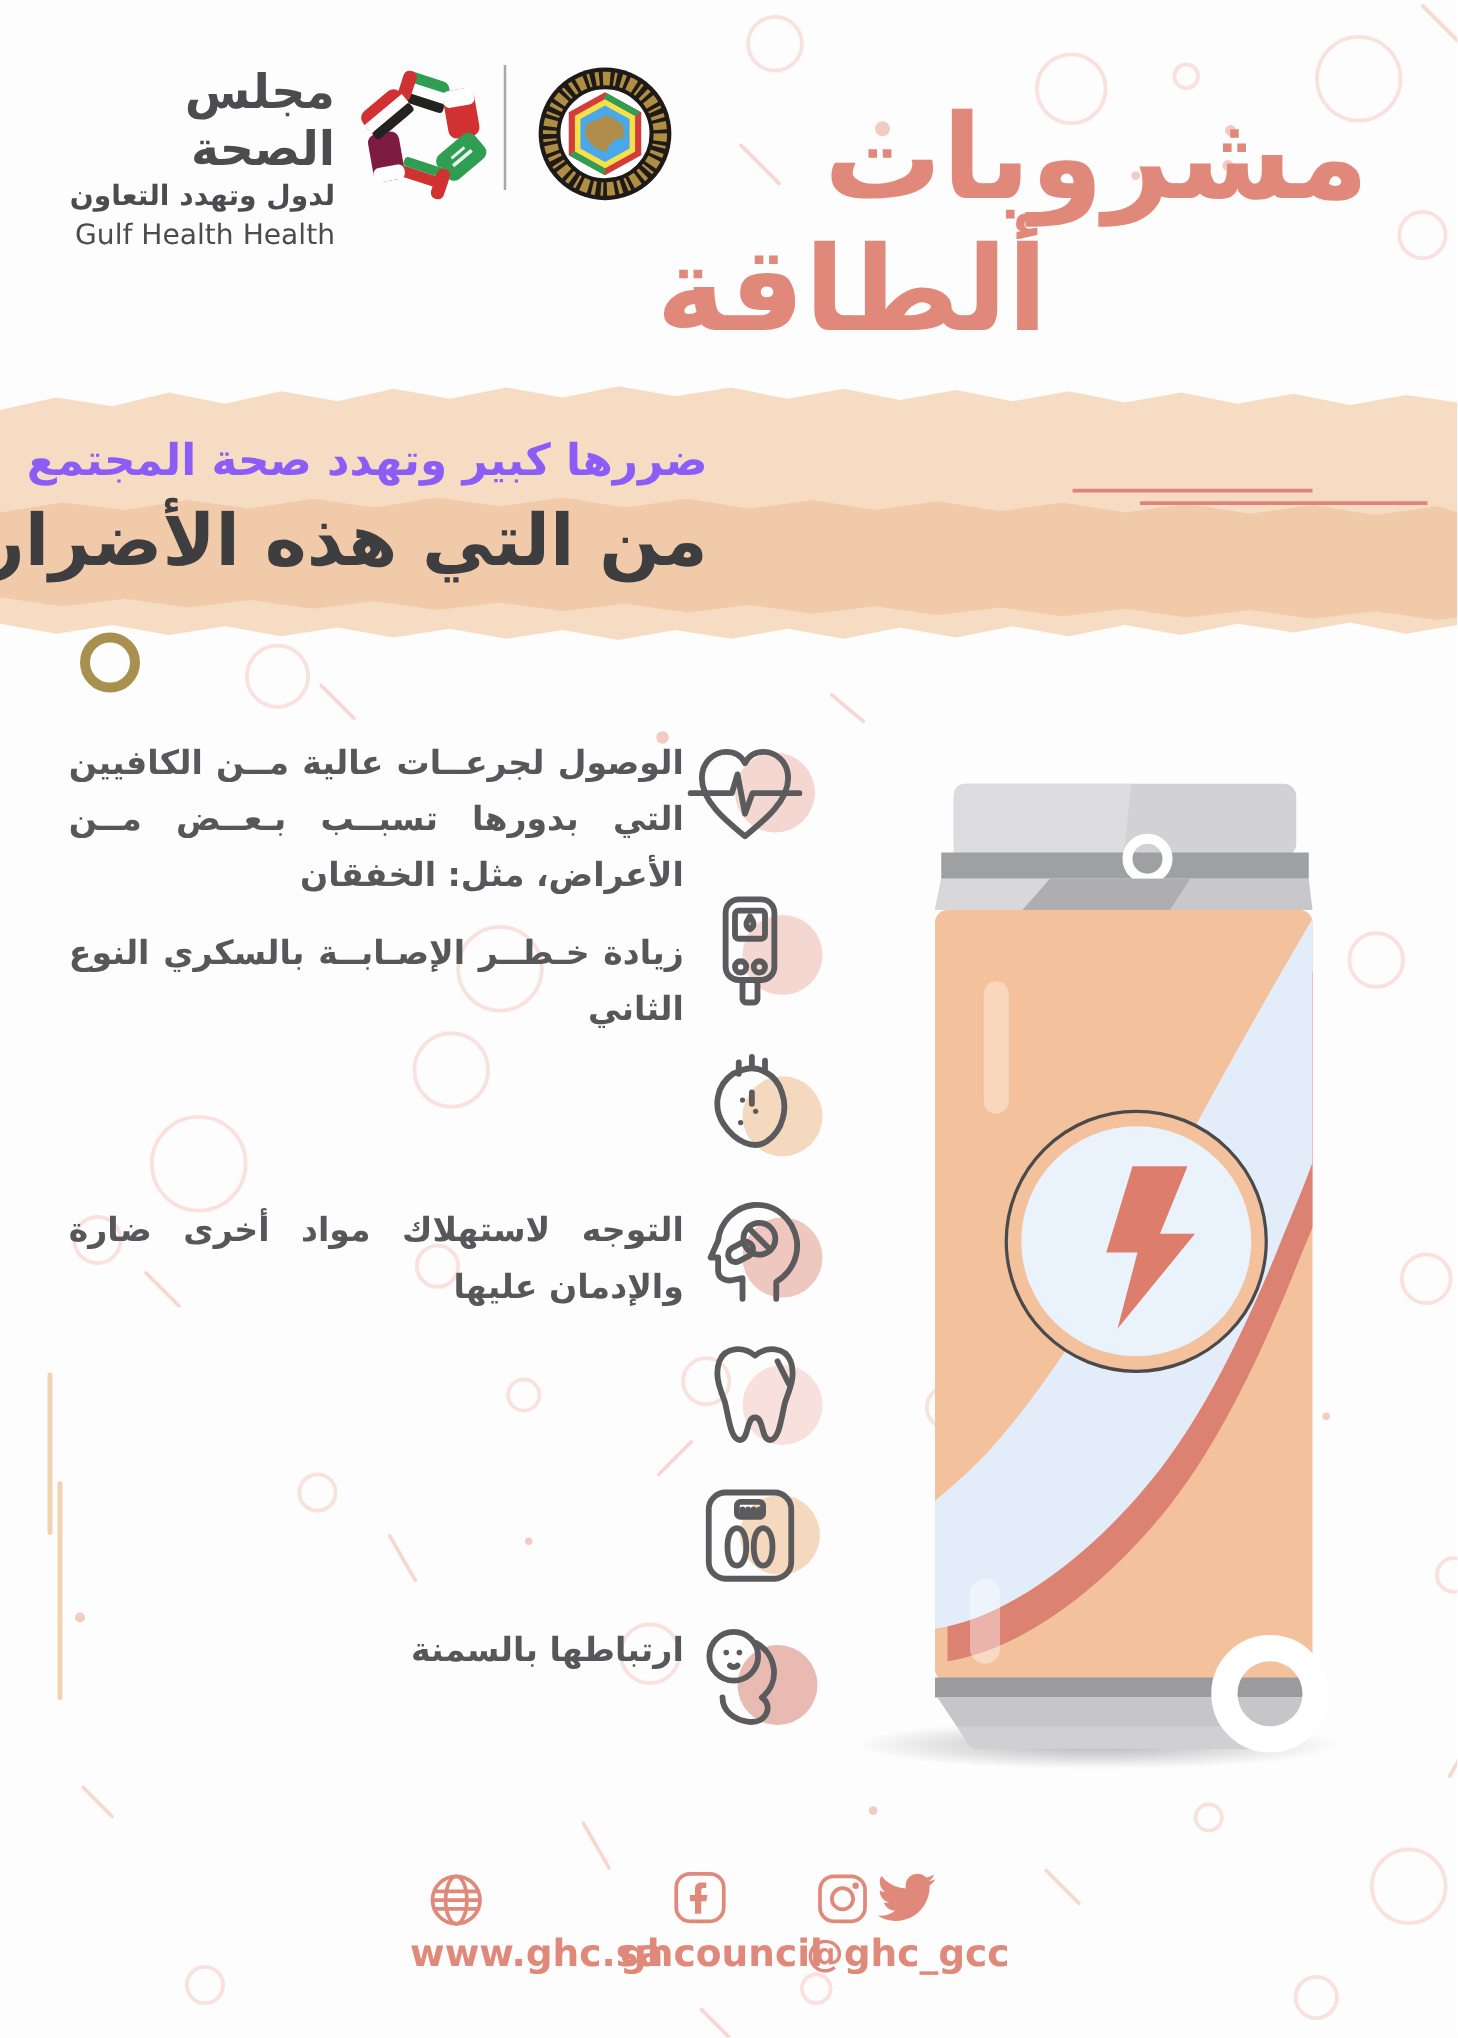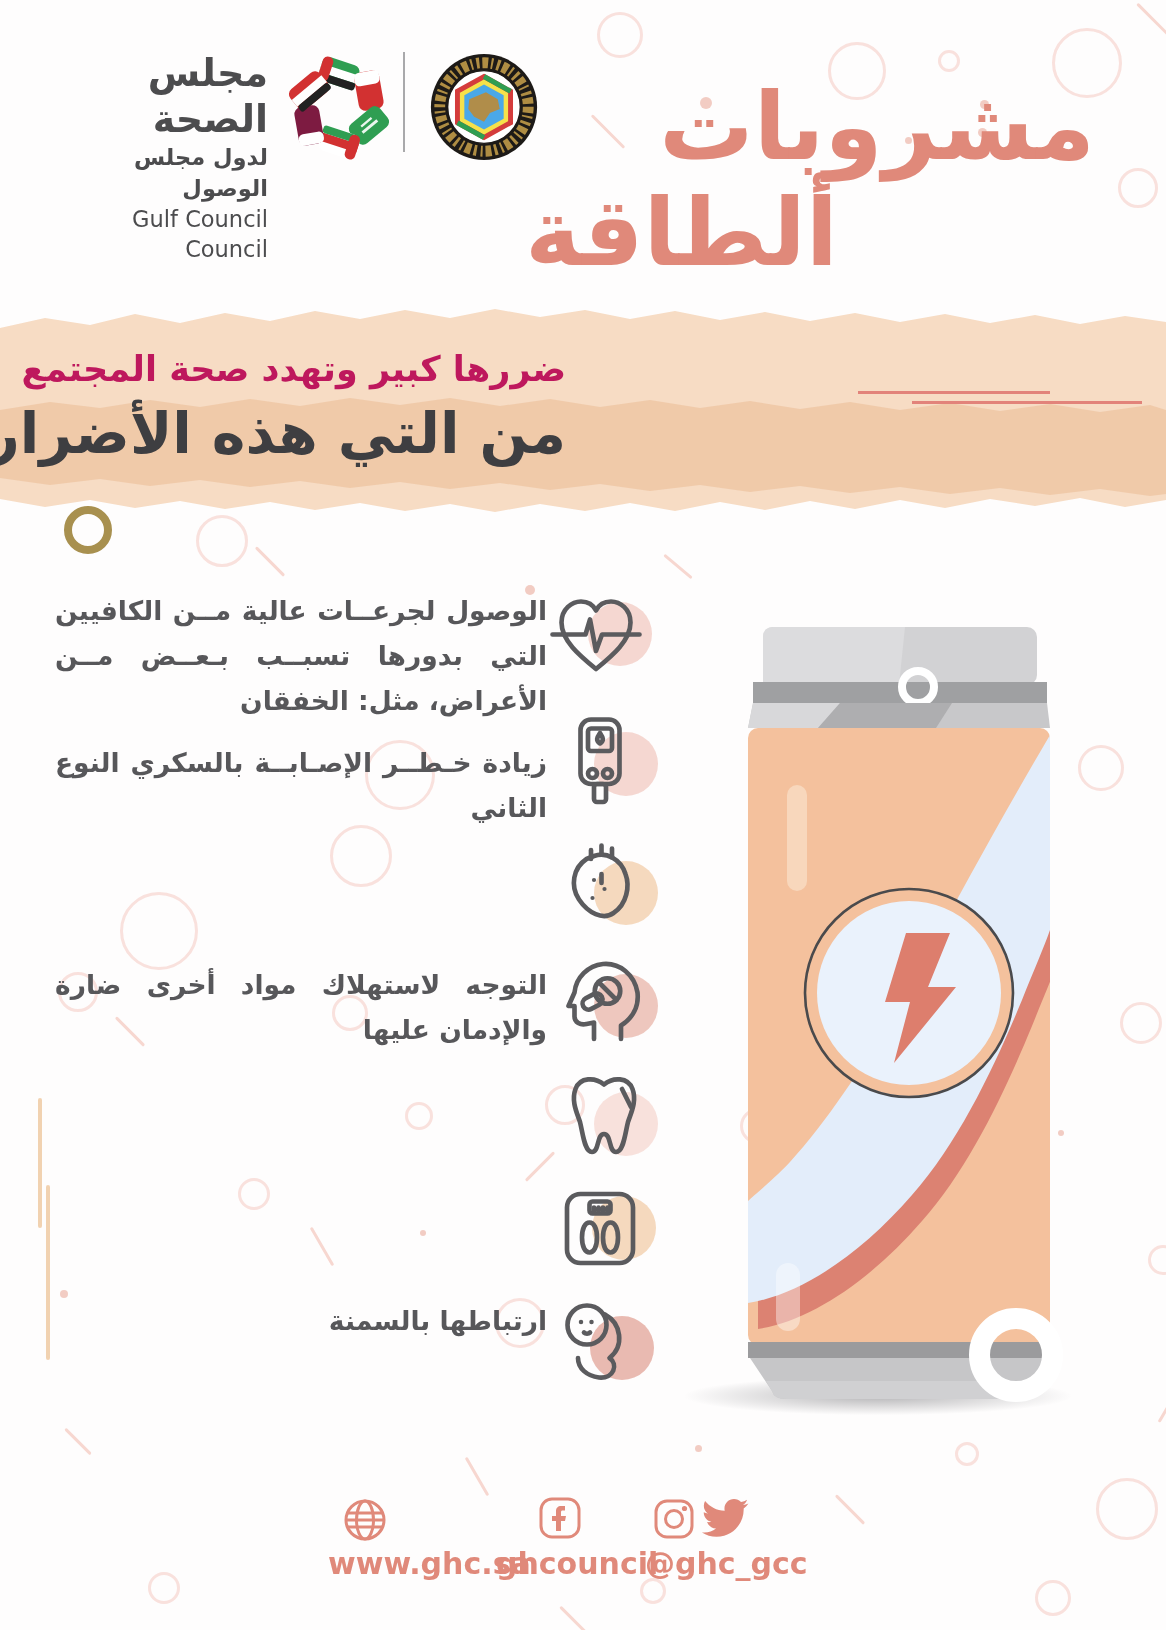--- a/index.html
+++ b/index.html
@@ -16,21 +16,21 @@
   .deco-vline{position:absolute; width:4px; background:#f0cda9; border-radius:2px; opacity:.9;}
   
   .org-block{left:46px; top:50px; width:222px;}
   .org-name{font-size:38px; line-height:46px; color:#4c4c4e; font-weight:bold;}
   .org-sub{font-size:22.5px; line-height:31px; color:#4c4c4e; font-weight:bold;}
   .org-en{font-size:22.5px; line-height:30px; color:#4c4c4e; font-weight:500; direction:ltr; text-align:right;}
   .hdr-divider{left:403px; top:52px; width:2px; height:100px; background:#a9a9ab;}
   
   .title-line{color:#e0897a; font-size:94px; font-weight:bold; line-height:1; white-space:nowrap;}
   
-  .banner-line1{font-size:35px; color:#be185d; white-space:nowrap;}
+  .banner-line1{font-size:35px; color:#8b5cf6; white-space:nowrap;}
   .banner-line2{font-size:57px; color:#3e3e41; white-space:nowrap;}
   .banner-redline{position:absolute; height:3px; background:#e2837a;}
   
   .harm-text{
     left:55px; width:492px; font-size:26.5px; line-height:45px;
     text-align:justify; text-align-last:right; direction:rtl;
     font-weight:bold; color:#57575a;
   }
   .harm-icon{position:absolute; width:96px; height:96px;}
   .harm-icon .icon-bg{position:absolute; width:64px; height:64px; border-radius:50%; background:#f3cdc5; opacity:.8; right:-4px; top:22px;}
@@ -96,22 +96,22 @@
       <div class="deco-line" style="width: 36px; transform: rotate(45deg); left: 555px; top: 1618px;"></div>
       <div class="deco-line" style="width: 36px; transform: rotate(45deg); left: 60px; top: 1440px;"></div>
       <div class="deco-line" style="width: 36px; transform: rotate(-60deg); left: 1150px; top: 1405px;"></div>
       <div class="deco-line" style="width: 40px; transform: rotate(45deg); left: 250px; top: 560px;"></div>
       <div class="deco-vline" style="height: 130px; left: 38px; top: 1098px;"></div>
       <div class="deco-vline" style="height: 175px; left: 46px; top: 1185px;"></div>
     </div>
 
   <div class="abs ar org-block">
     <div class="org-name">مجلس الصحة</div>
-    <div class="org-sub">لدول مجلس الوصول</div>
-    <div class="org-en">Gulf Council Council</div>
+    <div class="org-sub">لدول وتهدد التعاون</div>
+    <div class="org-en">Gulf Health Health</div>
   </div>
 
   <svg class="abs" style="left:281px; top:50px;" width="116" height="116" viewBox="0 0 120 120">
 
     <g transform="translate(60,24) rotate(18)">
       <g transform="translate(-20,-13)">
         <rect x="0" y="0" width="40" height="26" rx="7" fill="#2f9e52"></rect>
         <rect x="0" y="9" width="40" height="9" fill="#ffffff"></rect>
         <rect x="0" y="18" width="40" height="8" rx="3" fill="#222222"></rect>
         <rect x="0" y="0" width="11" height="26" rx="5" fill="#d23131"></rect>

